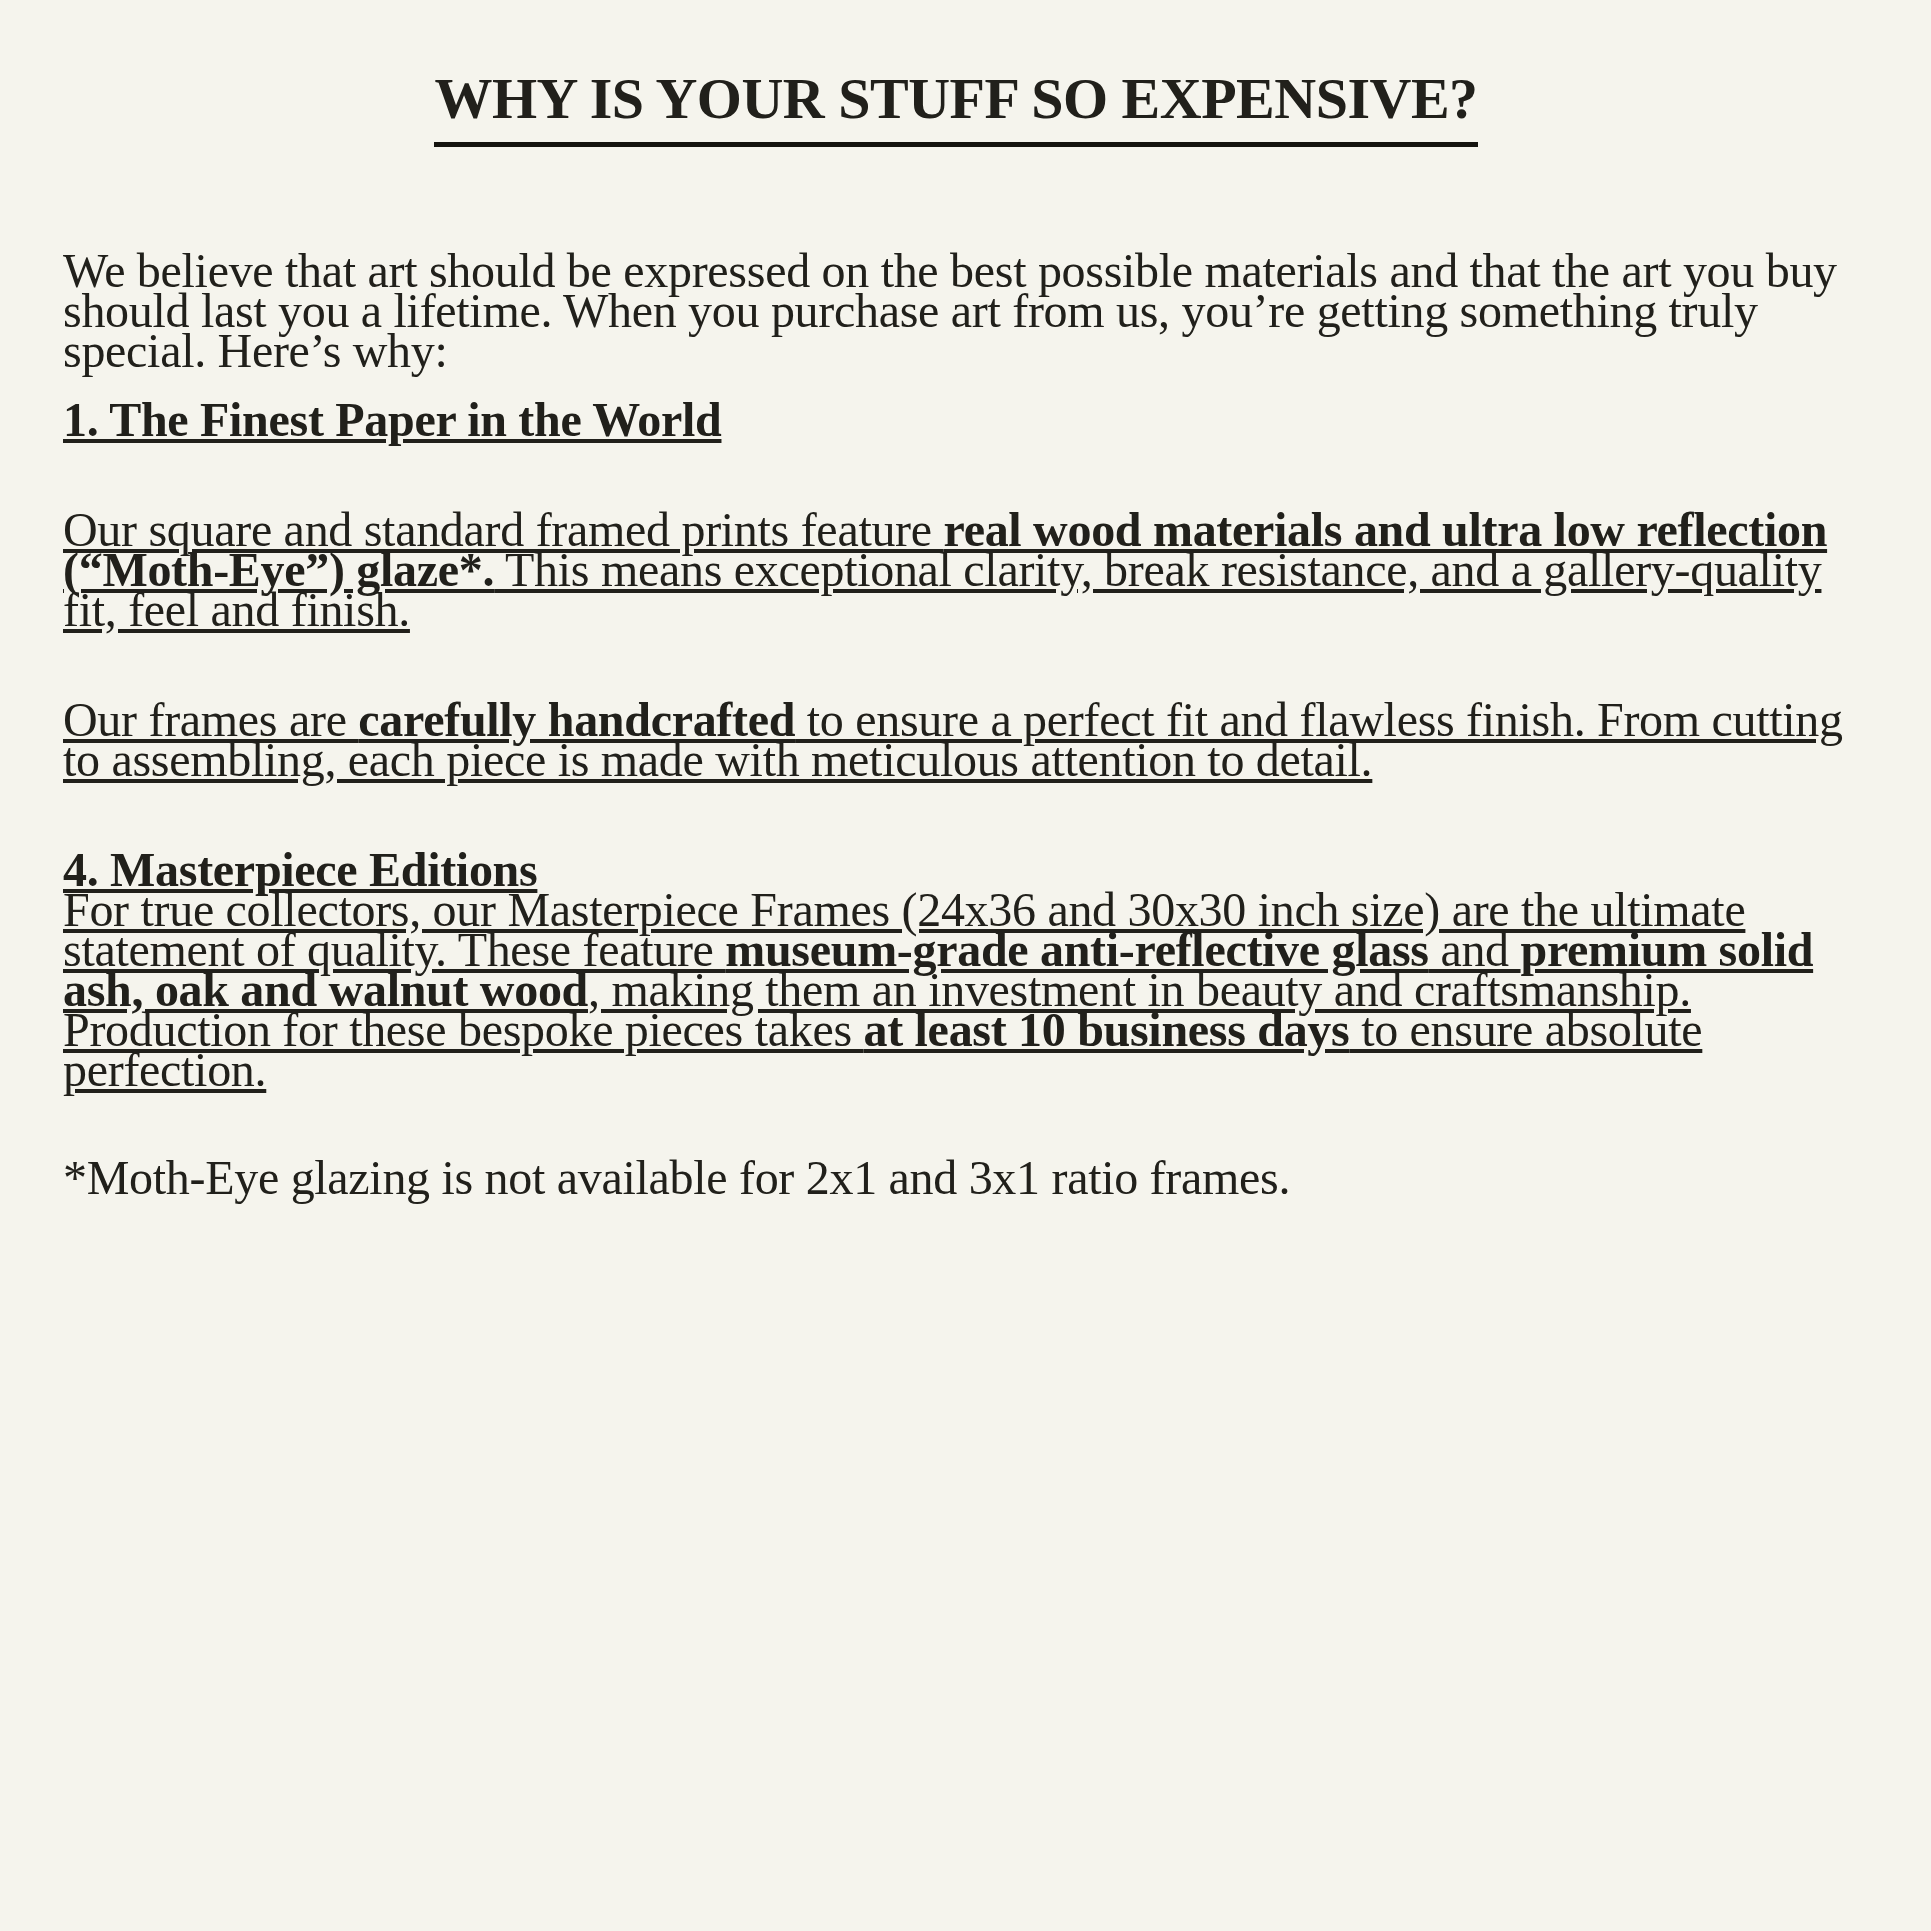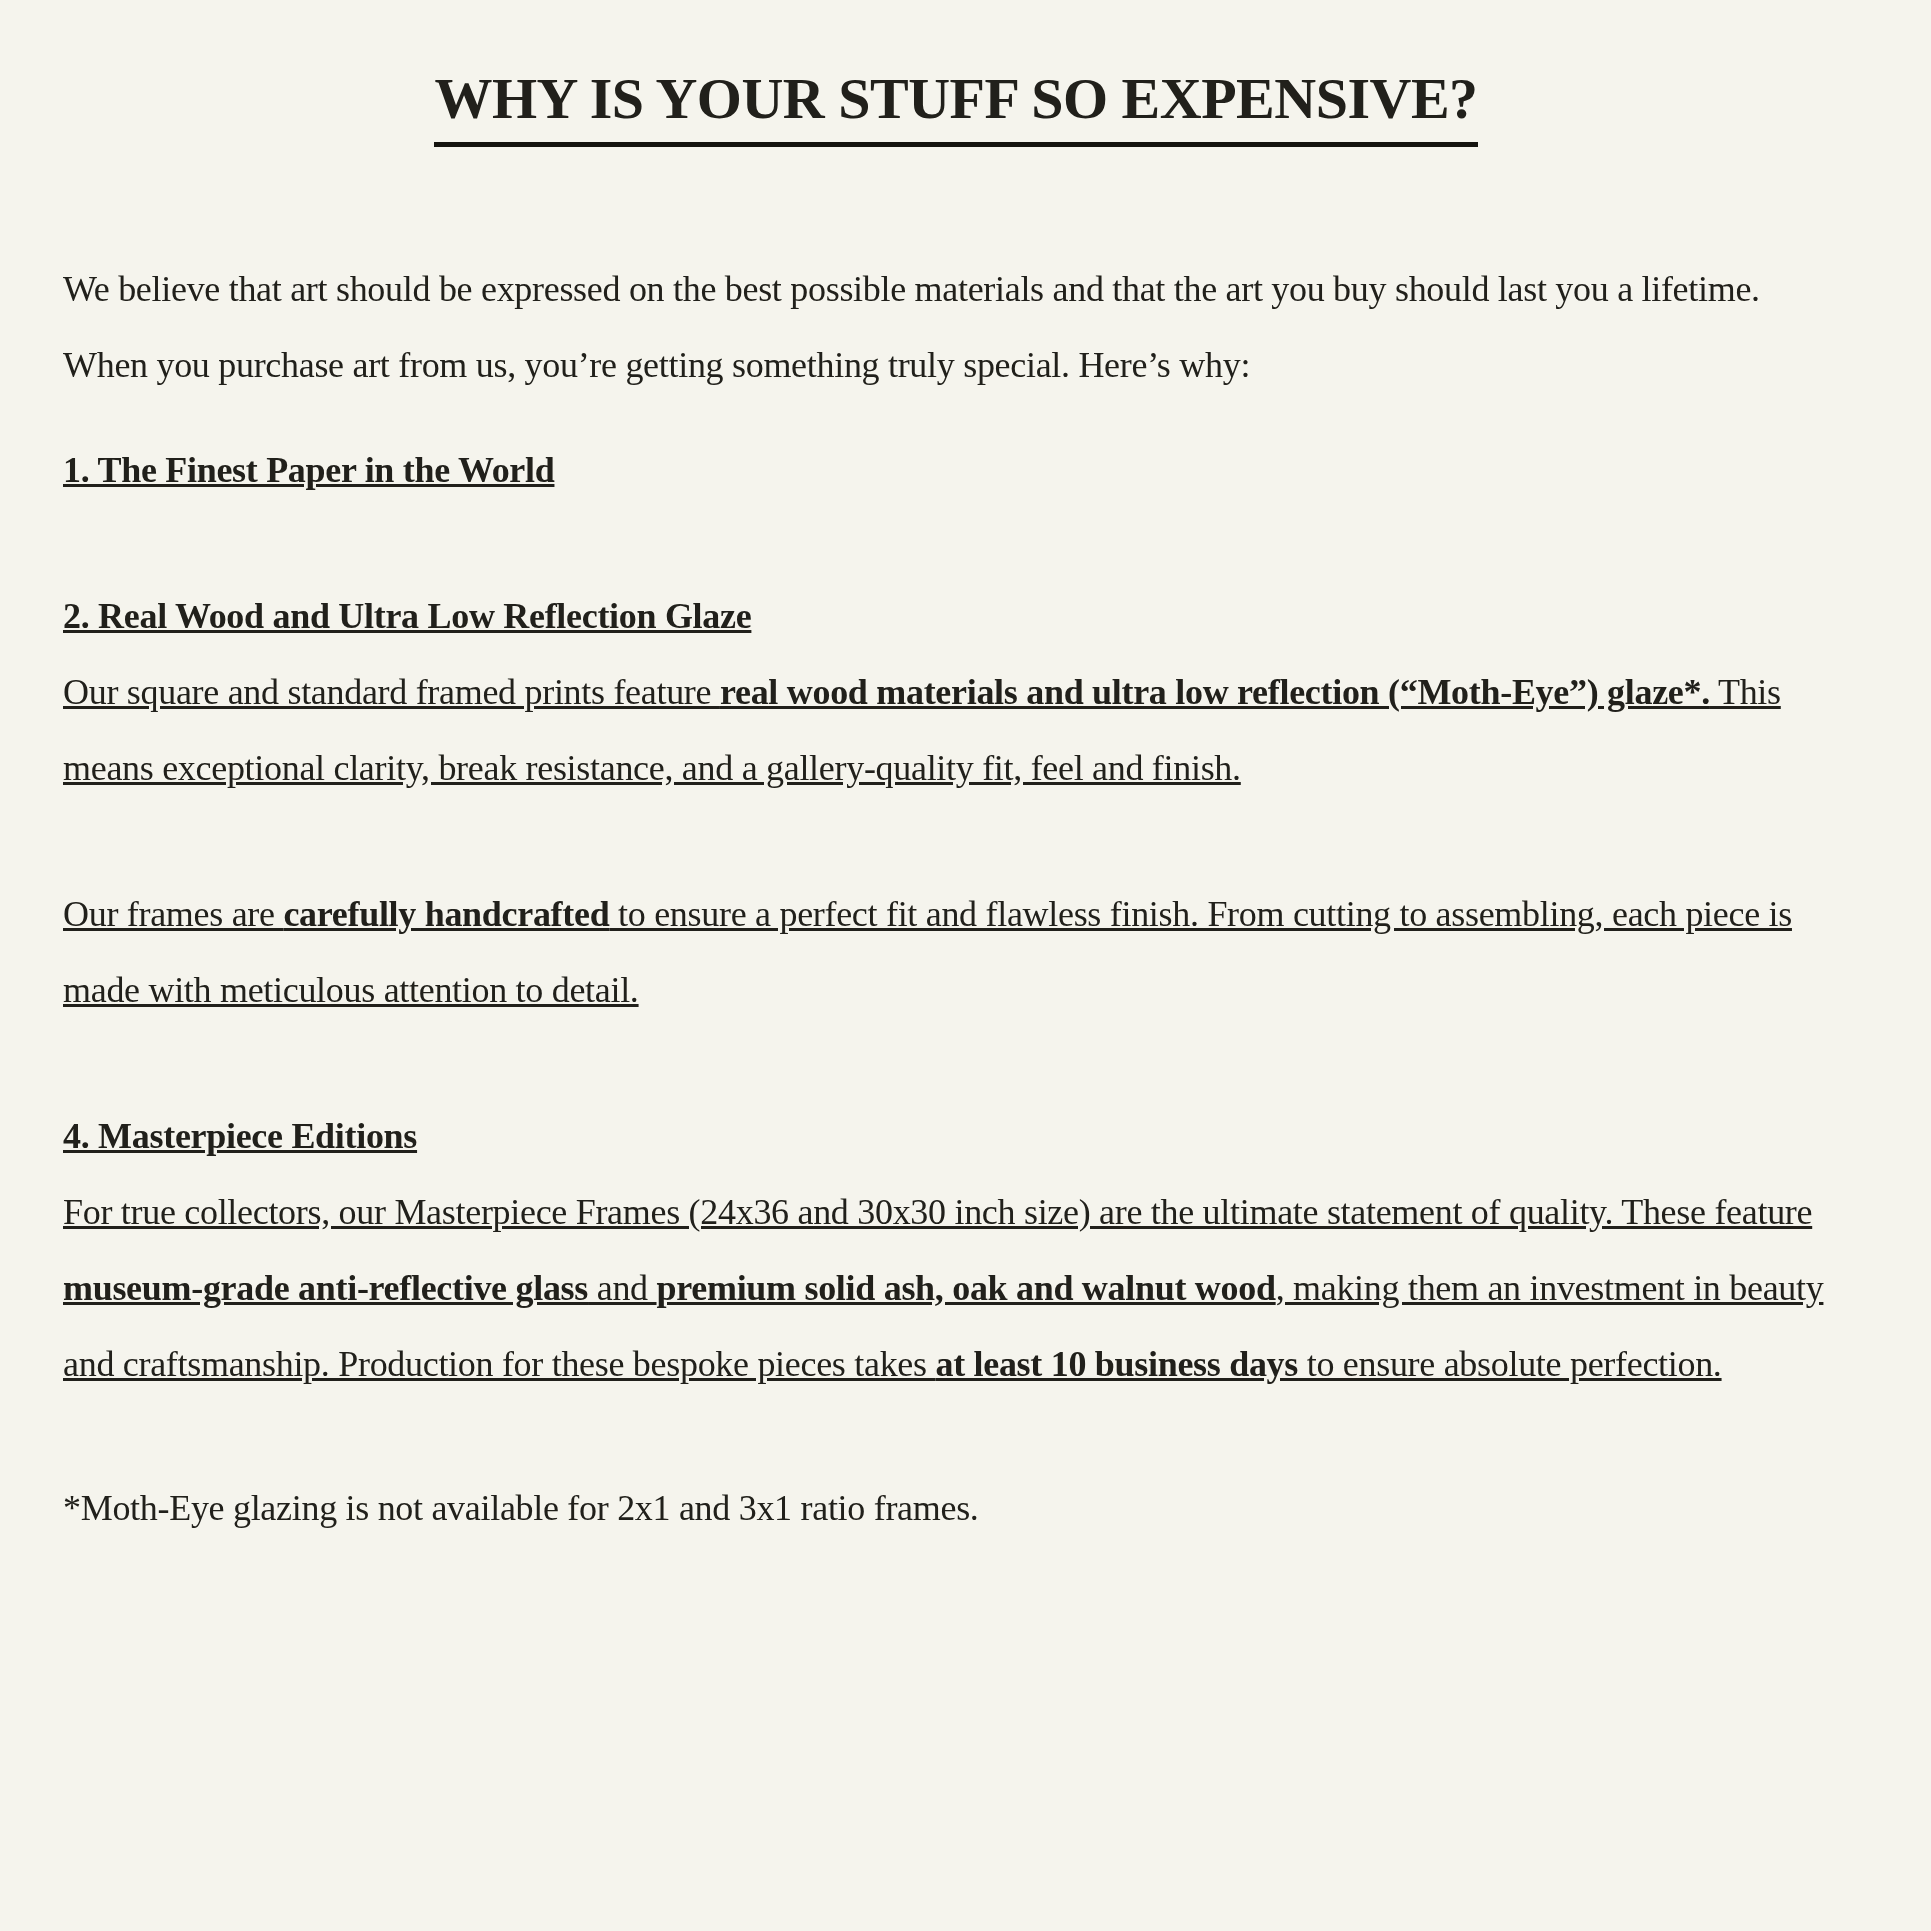--- a/index.html
+++ b/index.html
@@ -18,22 +18,22 @@
   .title-text {
     display: inline-block;
     font-size: 58px;
     font-weight: 700;
     letter-spacing: -0.5px;
     line-height: 1;
     border-bottom: 5.8px solid #15140f;
     padding-bottom: 13.5px;
   }
   p, h2 {
-    font-size: 36px;
-    line-height: 76px;
+    font-size: 48px;
+    line-height: 40px;
     letter-spacing: -0.3px;
     max-width: 1786px;
     font-weight: 400;
   }
   strong { font-weight: 700; }
   .intro { margin-top: 104px; }
   .section { margin-top: 29px; text-decoration: underline; }
   .section + .section { margin-top: 70px; }
   .section h2 { font-weight: 700; }
   .footnote { margin-top: 68px; }
@@ -45,21 +45,20 @@
   <span class="title-text">WHY IS YOUR STUFF SO EXPENSIVE?</span>
 </div>
 
 <p class="intro"><span>We believe that art should be expressed on the best possible materials and that the art you buy should last you a lifetime. When you purchase art from us, you’re getting something truly special. Here’s why:</span></p>
 
 <div class="section">
   <h2>1. The Finest Paper in the World</h2>
 </div>
 
 <div class="section">
-  <h2>2. Real Wood and Ultra Low Reflection Glaze</h2>
   <p><span>Our square and standard framed prints feature </span><strong>real wood materials and ultra low reflection (“Moth-Eye”) glaze*.</strong><span> This means exceptional clarity, break resistance, and a gallery-quality fit, feel and finish.</span></p>
 </div>
 
 <div class="section">
   <p><span>Our frames are </span><strong>carefully handcrafted</strong><span> to ensure a perfect fit and flawless finish. From cutting to assembling, each piece is made with meticulous attention to detail.</span></p>
 </div>
 
 <div class="section">
   <h2>4. Masterpiece Editions</h2>
   <p><span>For true collectors, our Masterpiece Frames (24x36 and 30x30 inch size) are the ultimate statement of quality. These feature </span><strong>museum-grade anti-reflective glass</strong><span> and </span><strong>premium solid ash, oak and walnut wood</strong><span>, making them an investment in beauty and craftsmanship. Production for these bespoke pieces takes </span><strong>at least 10 business days</strong><span> to ensure absolute perfection.</span></p>

